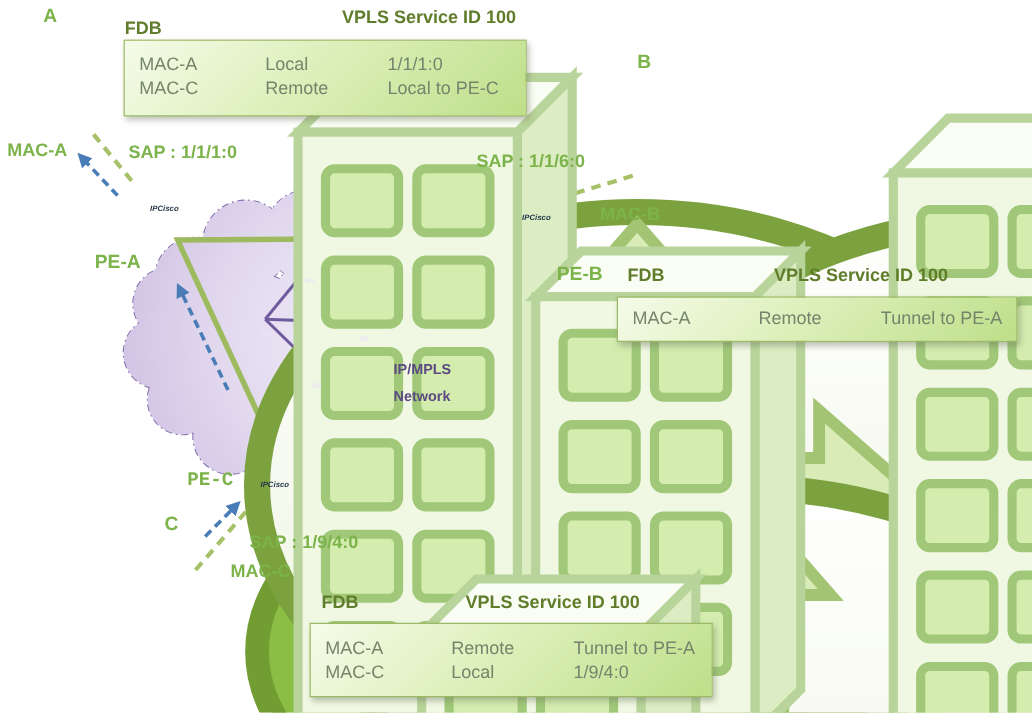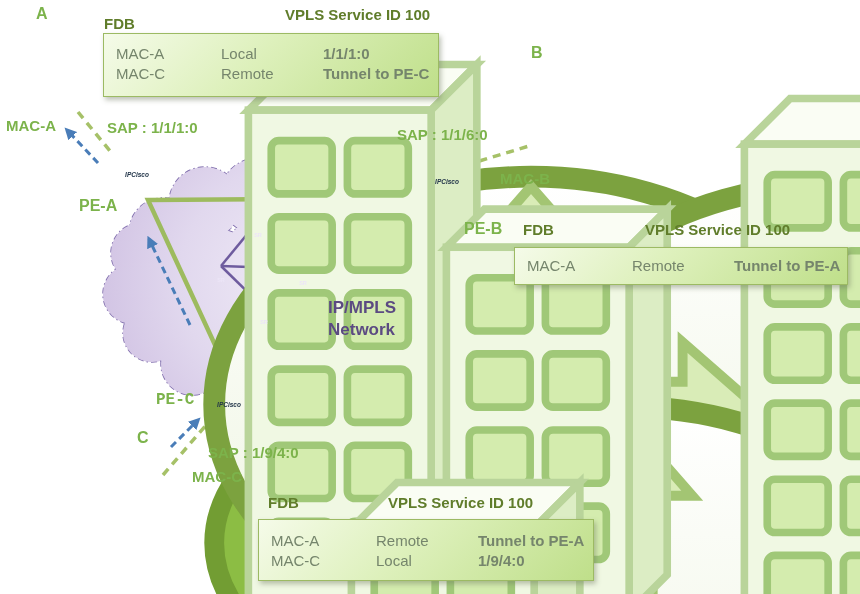--- a/index.html
+++ b/index.html
@@ -8,24 +8,24 @@
   #gfx { position:absolute; left:0; top:0; z-index:1; }
 
   .lbl { position:absolute; z-index:3; color:#7cb34b; font-weight:bold; font-size:15px; white-space:nowrap; }
   .lbl-site { font-size:16px; }
   .hdr { position:absolute; z-index:3; color:#607d2b; font-weight:bold; font-size:15px; white-space:nowrap; }
 
   .fdb-table { position:absolute; z-index:3; box-sizing:border-box;
     background:linear-gradient(135deg,#f5fbe9 0%,#ddf0bb 45%,#bfdf8a 100%);
     border:1px solid #9cba63; box-shadow:2px 3px 5px rgba(110,120,95,.45); }
   .fdb-row { display:flex; padding-left:12px; line-height:20px; color:#75856c; font-size:15px; white-space:nowrap; }
-  .c1 { width:105px; } .c2 { width:102px; } .c3 { flex:1;font-weight:bold; }
+  .c1 { width:105px; } .c2 { width:102px; } .c3 { flex:1; }
   .pad-a { padding-top:10px; } .pad-b { padding-top:8px; } .pad-c { padding-top:11px; }
 
-  .cloud-label { position:absolute; z-index:3; color:#5b4a82; font-weight:bold; font-size:17px; line-height:22px; }
+  .cloud-label { position:absolute; z-index:3; color:#5b4a82; font-weight:bold; font-size:12px; line-height:22px; }
 
   .brand { position:absolute; z-index:4; font-size:6.5px; font-weight:bold; font-style:italic;
            color:#23364a; text-align:center; white-space:nowrap; }
   .srlbl { position:absolute; z-index:4; font-size:5.5px; font-weight:bold; color:#ece5f7;
            text-align:center; white-space:nowrap; }
 </style>
 </head>
 <body>
 
 <div id="stage">
@@ -168,21 +168,21 @@
     </g>
 
     <use href="#building" x="24" y="34"></use>
     <use href="#building" x="520" y="68"></use>
     <use href="#building" x="127" y="452"></use>
   </svg>
 
   <div class="lbl lbl-site" style="left:36px;  top:5px;">A</div>
   <div class="lbl" style="left:6px;   top:117px;">MAC-A</div>
   <div class="lbl" style="left:107px; top:119px;">SAP : 1/1/1:0</div>
-  <div class="lbl lbl-site" style="left:79px;  top:197px;">PE-A</div>
+  <div class="lbl lbl-site" style="left:79px;  top:210px;">PE-A</div>
 
   <div class="lbl lbl-site" style="left:531px; top:44px;">B</div>
   <div class="lbl" style="left:397px; top:126px;text-align:center;">SAP : 1/1/6:0</div>
   <div class="lbl" style="left:500px; top:170px;">MAC-B</div>
   <div class="lbl lbl-site" style="left:464px; top:220px;">PE-B</div>
 
   <div class="lbl lbl-site" style="left:156px; top:391px;font-family:Liberation Mono, monospace;">PE-C</div>
   <div class="lbl lbl-site" style="left:137px; top:429px;">C</div>
   <div class="lbl" style="left:208px; top:444px;">SAP : 1/9/4:0</div>
   <div class="lbl" style="left:192px; top:468px;">MAC-C</div>
@@ -204,21 +204,21 @@
   <div class="hdr" style="left:285px; top:6px;">VPLS Service ID 100</div>
   <div class="fdb-table pad-a" style="left:103px; top:33px; width:336px; height:64px;">
     <div class="fdb-row">
       <span class="c1">MAC-A</span>
       <span class="c2">Local</span>
       <span class="c3">1/1/1:0</span>
     </div>
     <div class="fdb-row">
       <span class="c1">MAC-C</span>
       <span class="c2">Remote</span>
-      <span class="c3">Tunnel to PE-C</span>
+      <span class="c3">Local to PE-C</span>
     </div>
   </div>
 
   <div class="hdr" style="left:523px; top:221px;">FDB</div>
   <div class="hdr" style="left:645px; top:221px;">VPLS Service ID 100</div>
   <div class="fdb-table pad-b" style="left:514px; top:247px; width:334px; height:38px;">
     <div class="fdb-row">
       <span class="c1">MAC-A</span>
       <span class="c2">Remote</span>
       <span class="c3">Tunnel to PE-A</span>

